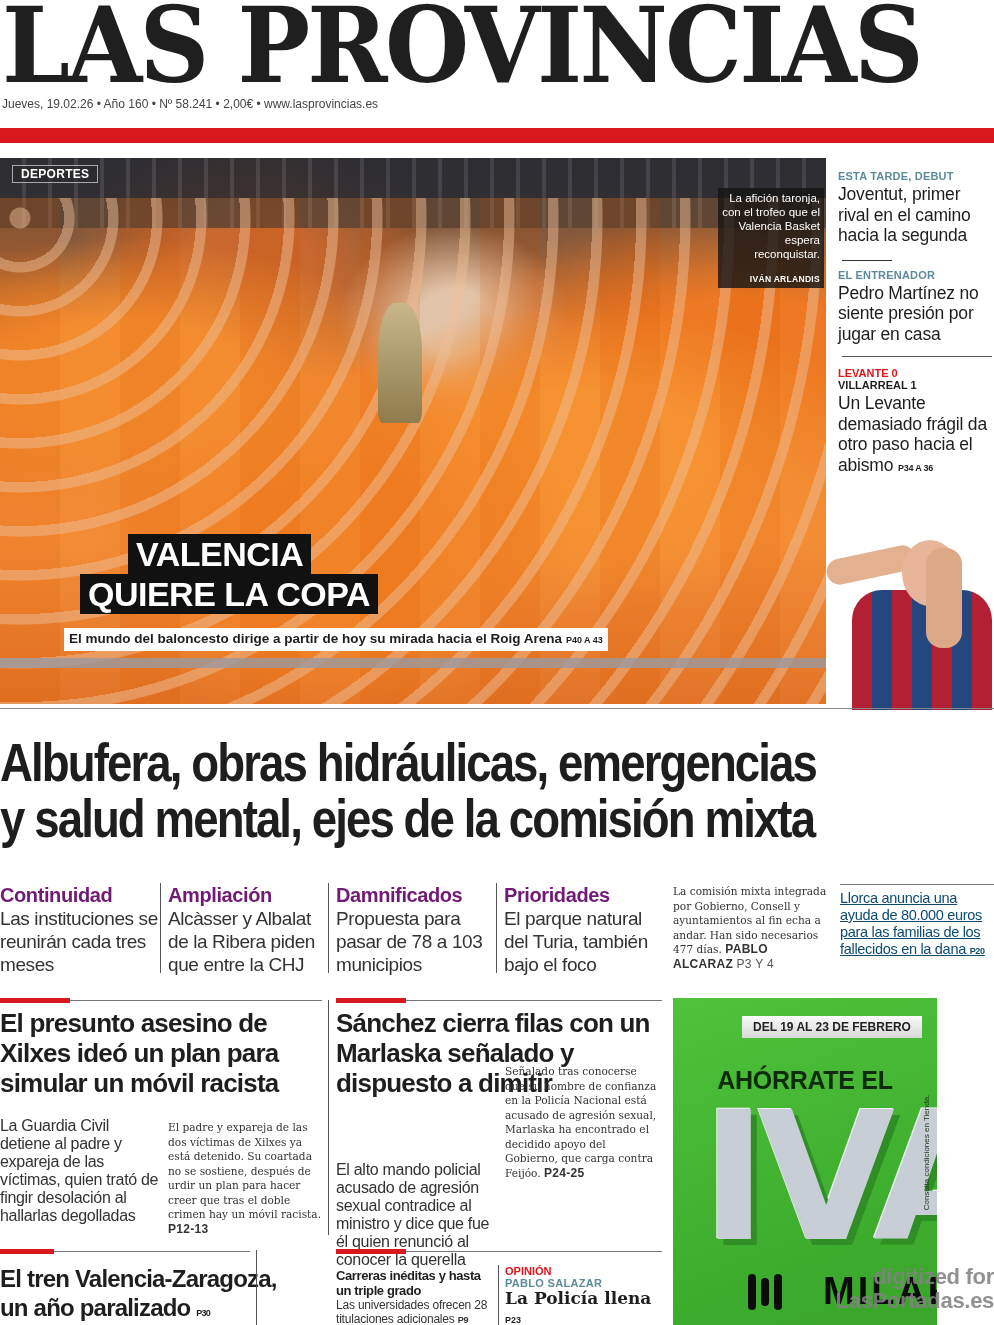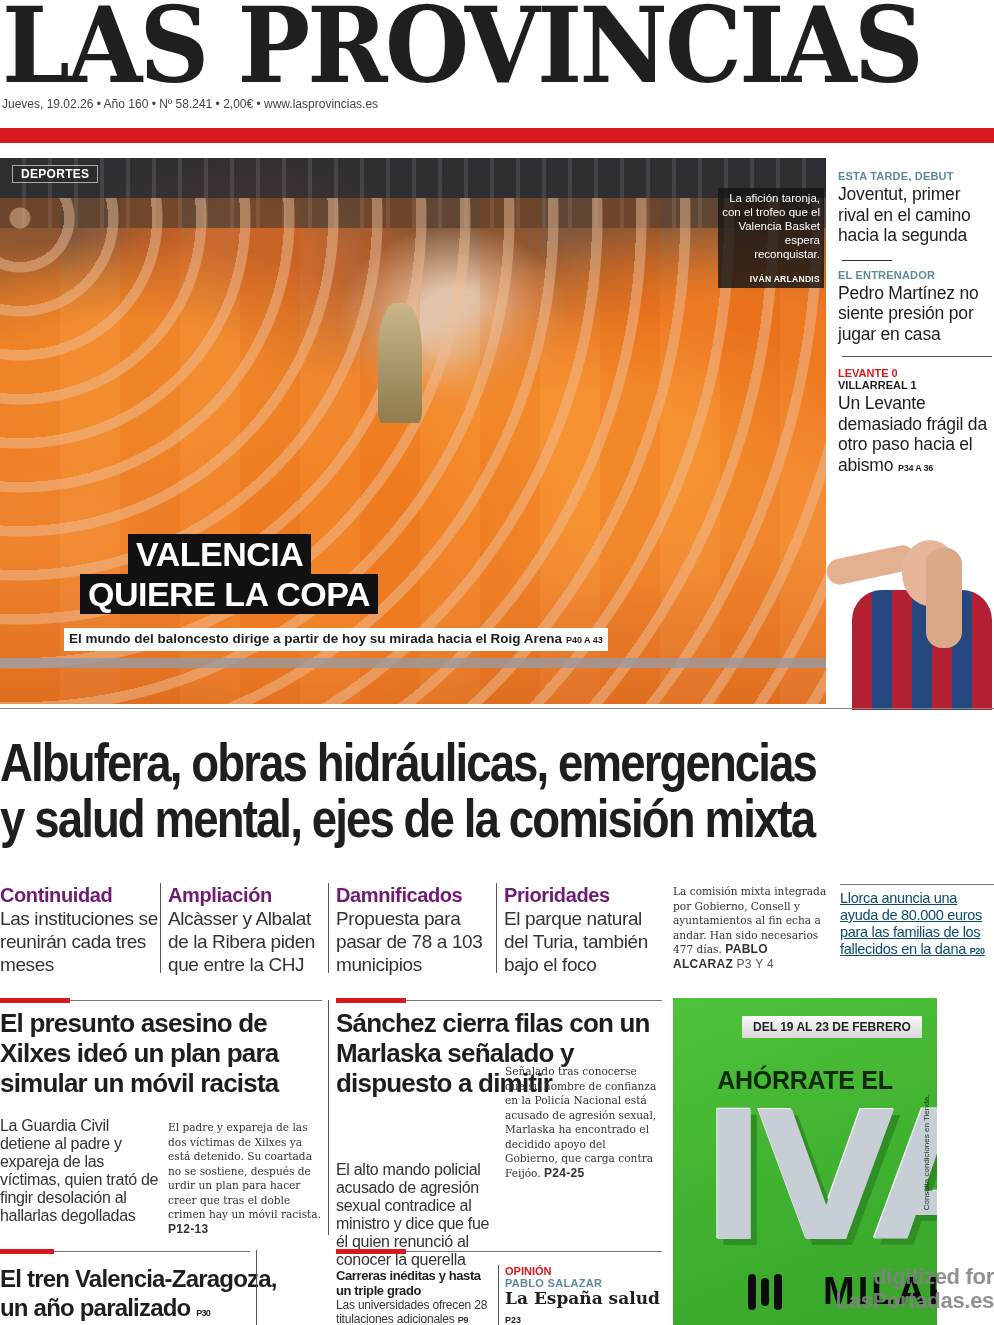--- a/index.html
+++ b/index.html
@@ -240,21 +240,21 @@
   <div style="font-size:12px; line-height:14px; color:#333; letter-spacing:-.2px;">
     <span>Las universidades ofrecen 28 titulaciones adicionales</span>
     <span class="pg-small">P9</span>
   </div>
 </div>
 <div class="abs vsep" style="left:498px; top:1265px; height:60px;"></div>
 <div class="abs" style="left:505px; top:1265px; width:160px;">
   <div class="opinion-k">OPINIÓN</div>
   <div class="opinion-a">PABLO SALAZAR</div>
   <div class="opinion-t">
-    <span>La España salud</span>
+    <span>La Policía llena</span>
     <span class="pg-small" style="font-family:'Liberation Sans', sans-serif;">P23</span>
   </div>
 </div>
 
 <div class="abs ad">
   <div class="dates">DEL 19 AL 23 DE FEBRERO</div>
   <div class="save">AHÓRRATE EL</div>
   <div class="iva">IVA</div>
   <div class="cond">Consulta condiciones en Tienda.</div>
   <div class="brand-mark">

